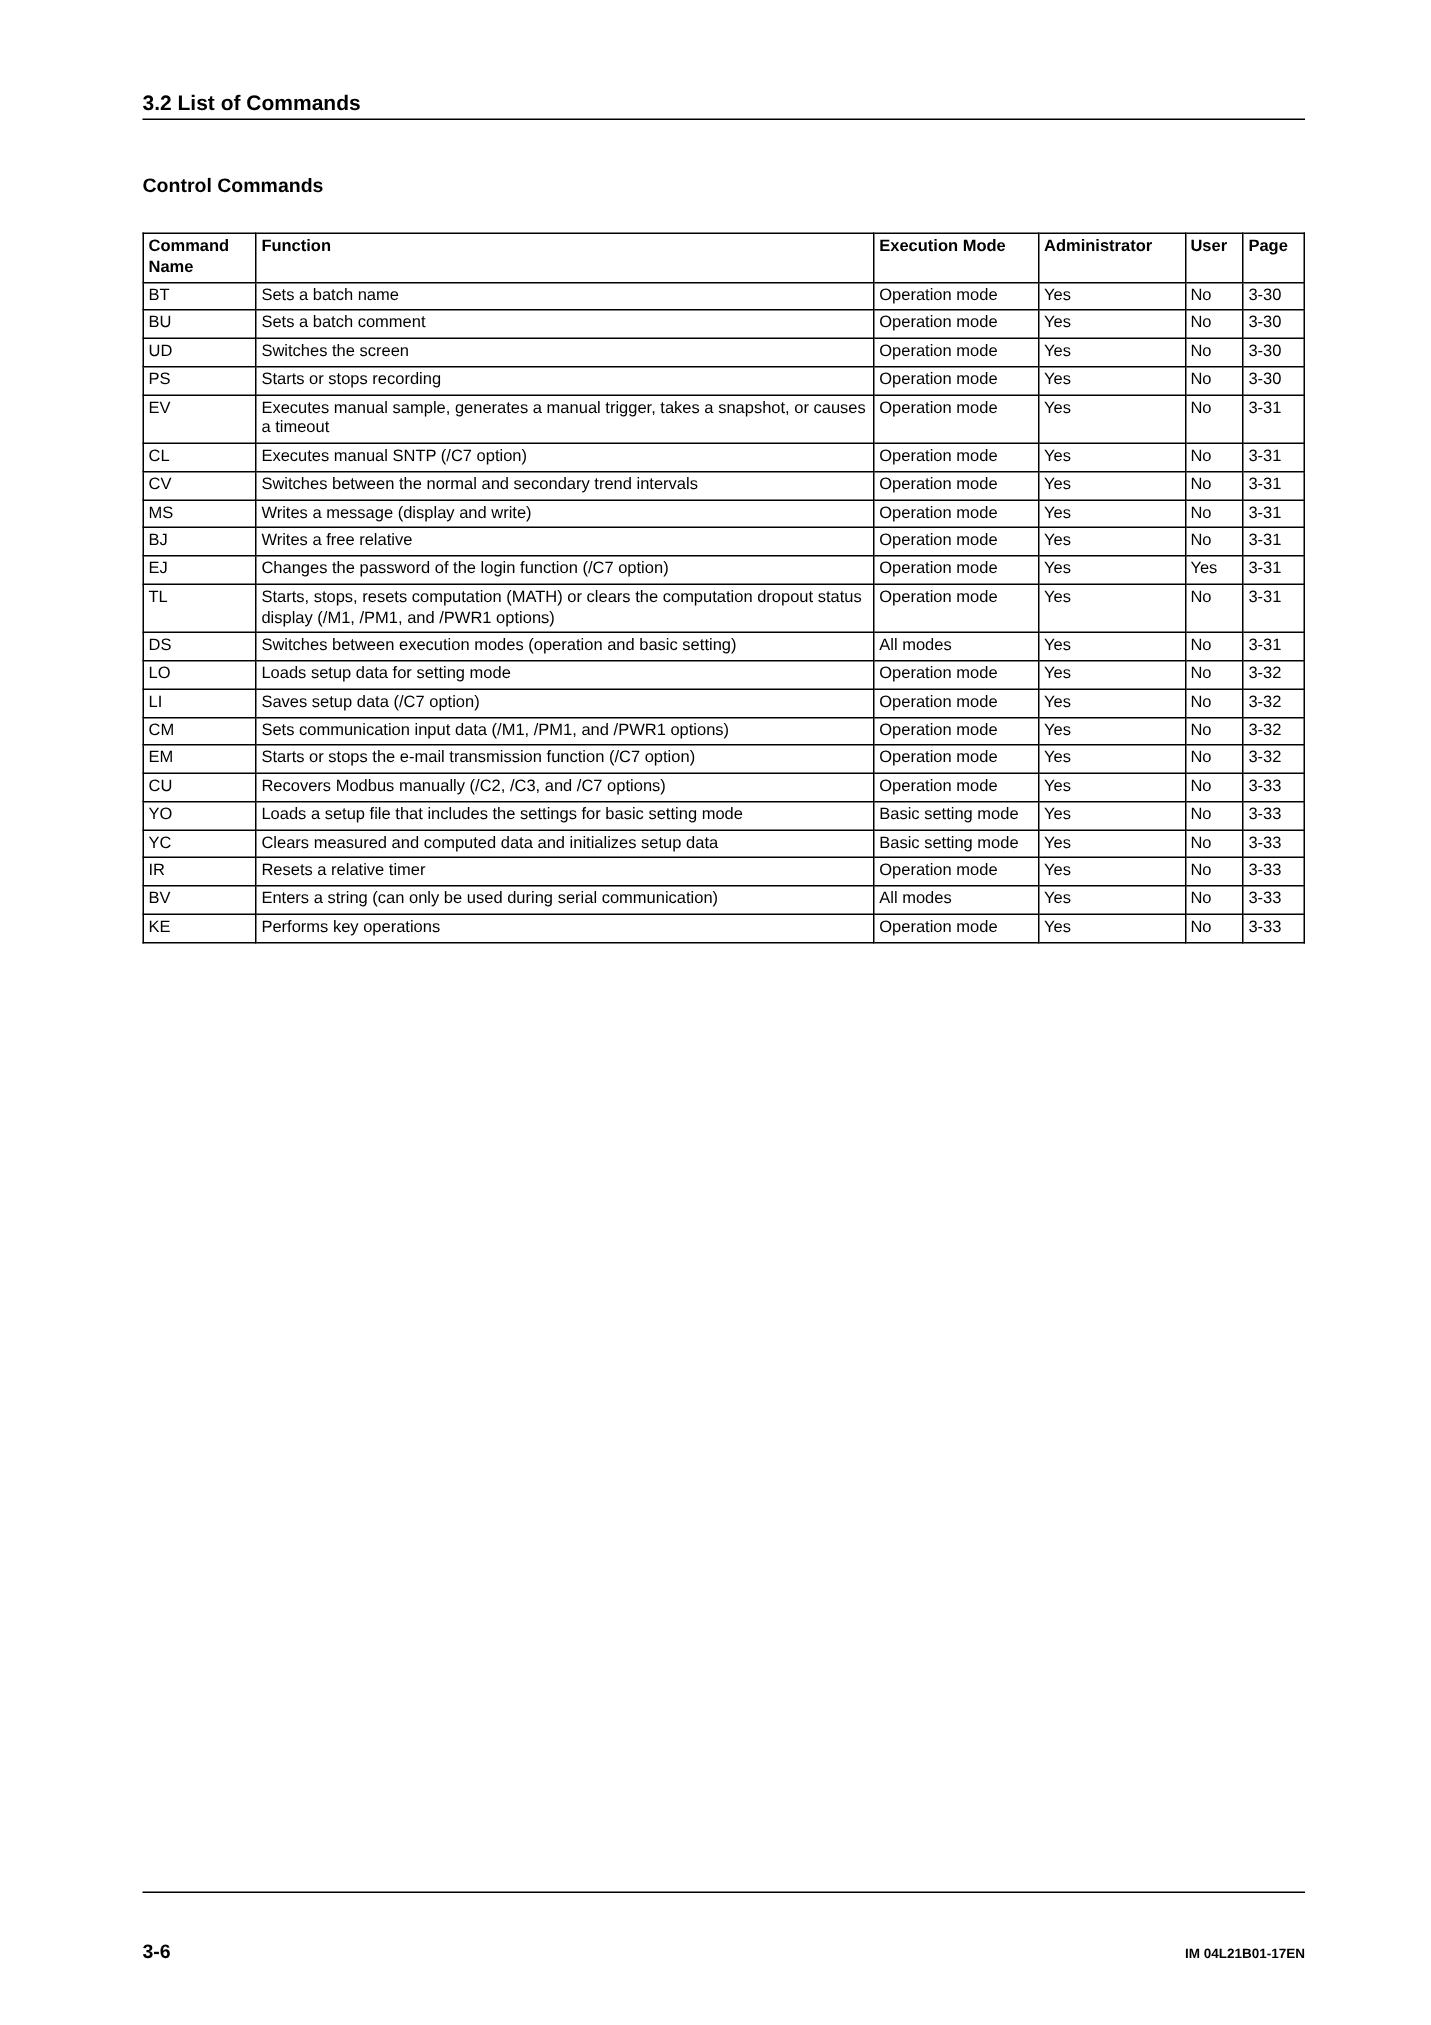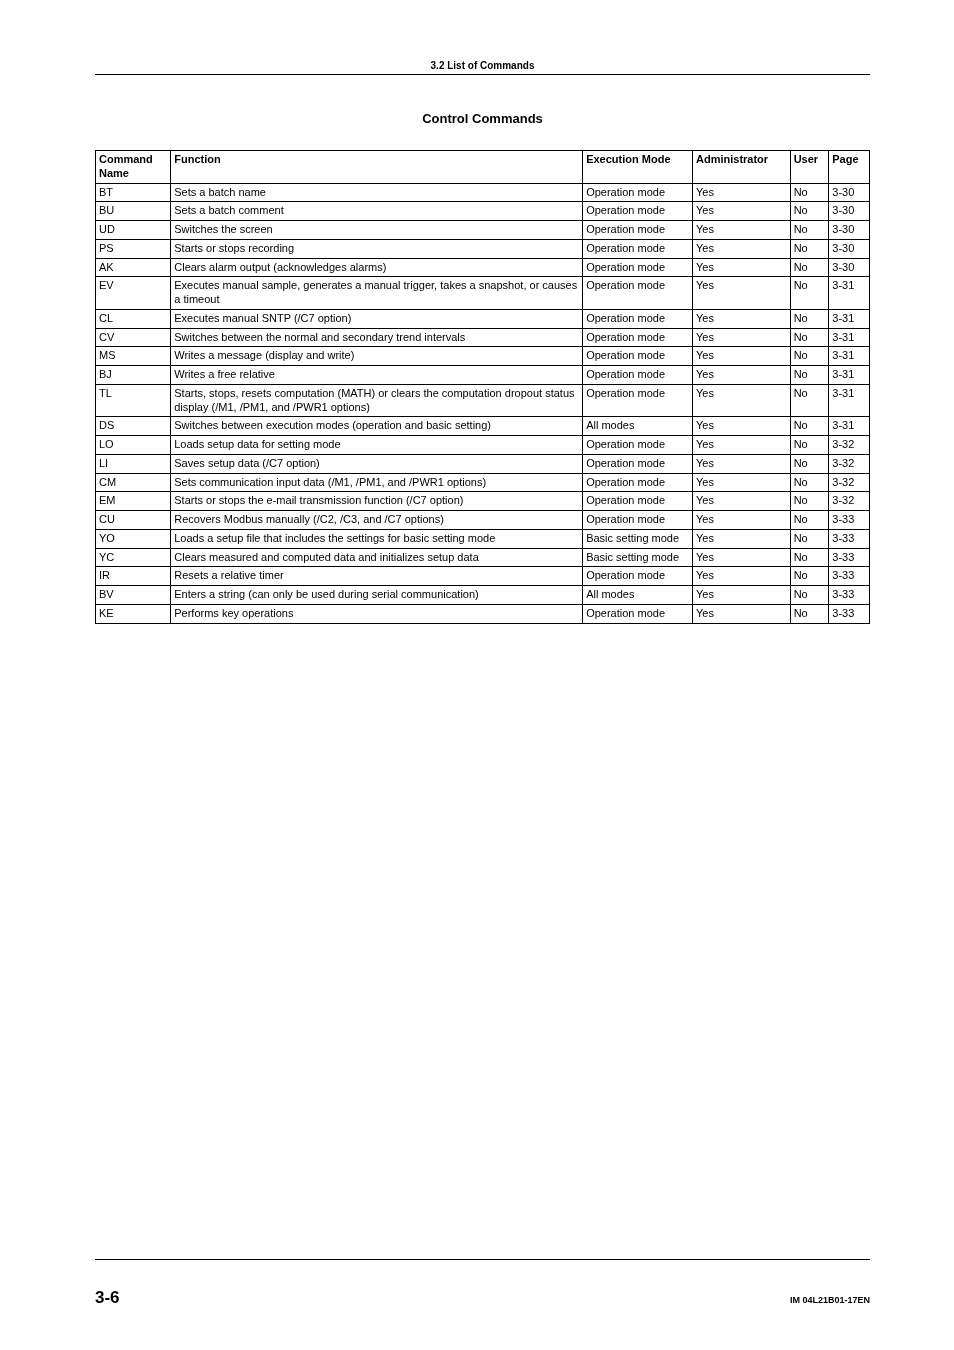--- a/index.html
+++ b/index.html
@@ -13,29 +13,28 @@
     position: relative;
     box-sizing: border-box;
   }
   .page {
     position: absolute;
     left: 95px;
     top: 60px;
     width: 775px;
   }
   .section-heading {
-    font-size: 10px;
+    font-size: 14px;
     font-weight: bold;
     border-bottom: 1px solid #000;
     padding-bottom: 3px;
     margin-bottom: 24px;
-    text-align: center;
   }
   .table-title {
-    text-align: center;
+    text-align: left;
     font-size: 13px;
     font-weight: bold;
     margin-bottom: 6px;
     margin-top: 36px;
   }
   table.cmd {
     border-collapse: collapse;
     width: 100%;
     font-size: 11px;
     table-layout: fixed;
@@ -63,21 +62,21 @@
     left: 95px;
     bottom: 42px;
     width: 775px;
     border-top: 1.5px solid #000;
     padding-top: 3px;
     font-size: 11px;
     display: flex;
     justify-content: space-between;
     align-items: baseline;
   }
-  .footer .pg { font-weight: bold; font-size: 17px; }
+  .footer .pg { font-weight: bold; font-size: 13px; }
   .footer .docid { font-size: 9px; font-weight: bold; margin-top: 32px;}
 </style>
 </head>
 <body>
 
 <div class="page">
   <div class="section-heading">3.2  List of Commands</div>
 
   <div class="table-title">Control Commands</div>
 
@@ -127,28 +126,20 @@
         </tr>
         <tr>
           <td>PS</td>
           <td>Starts or stops recording</td>
           <td>Operation mode</td>
           <td>Yes</td>
           <td>No</td>
           <td>3-30</td>
         </tr>
         <tr>
-          <td>AK</td>
-          <td>Clears alarm output (acknowledges alarms)</td>
-          <td>Operation mode</td>
-          <td>Yes</td>
-          <td>No</td>
-          <td>3-30</td>
-        </tr>
-        <tr>
           <td>EV</td>
           <td>Executes manual sample, generates a manual trigger, takes a snapshot, or causes a timeout</td>
           <td>Operation mode</td>
           <td>Yes</td>
           <td>No</td>
           <td>3-31</td>
         </tr>
         <tr>
           <td>CL</td>
           <td>Executes manual SNTP (/C7 option)</td>
@@ -172,20 +163,28 @@
           <td>Yes</td>
           <td>No</td>
           <td>3-31</td>
         </tr>
         <tr>
           <td>BJ</td>
           <td>Writes a free relative</td>
           <td>Operation mode</td>
           <td>Yes</td>
           <td>No</td>
+          <td>3-31</td>
+        </tr>
+        <tr>
+          <td>EJ</td>
+          <td>Changes the password of the login function (/C7 option)</td>
+          <td>Operation mode</td>
+          <td>Yes</td>
+          <td>Yes</td>
           <td>3-31</td>
         </tr>
         <tr>
           <td>TL</td>
           <td>Starts, stops, resets computation (MATH) or clears the computation dropout status display (/M1, /PM1, and /PWR1 options)</td>
           <td>Operation mode</td>
           <td>Yes</td>
           <td>No</td>
           <td>3-31</td>
         </tr>

